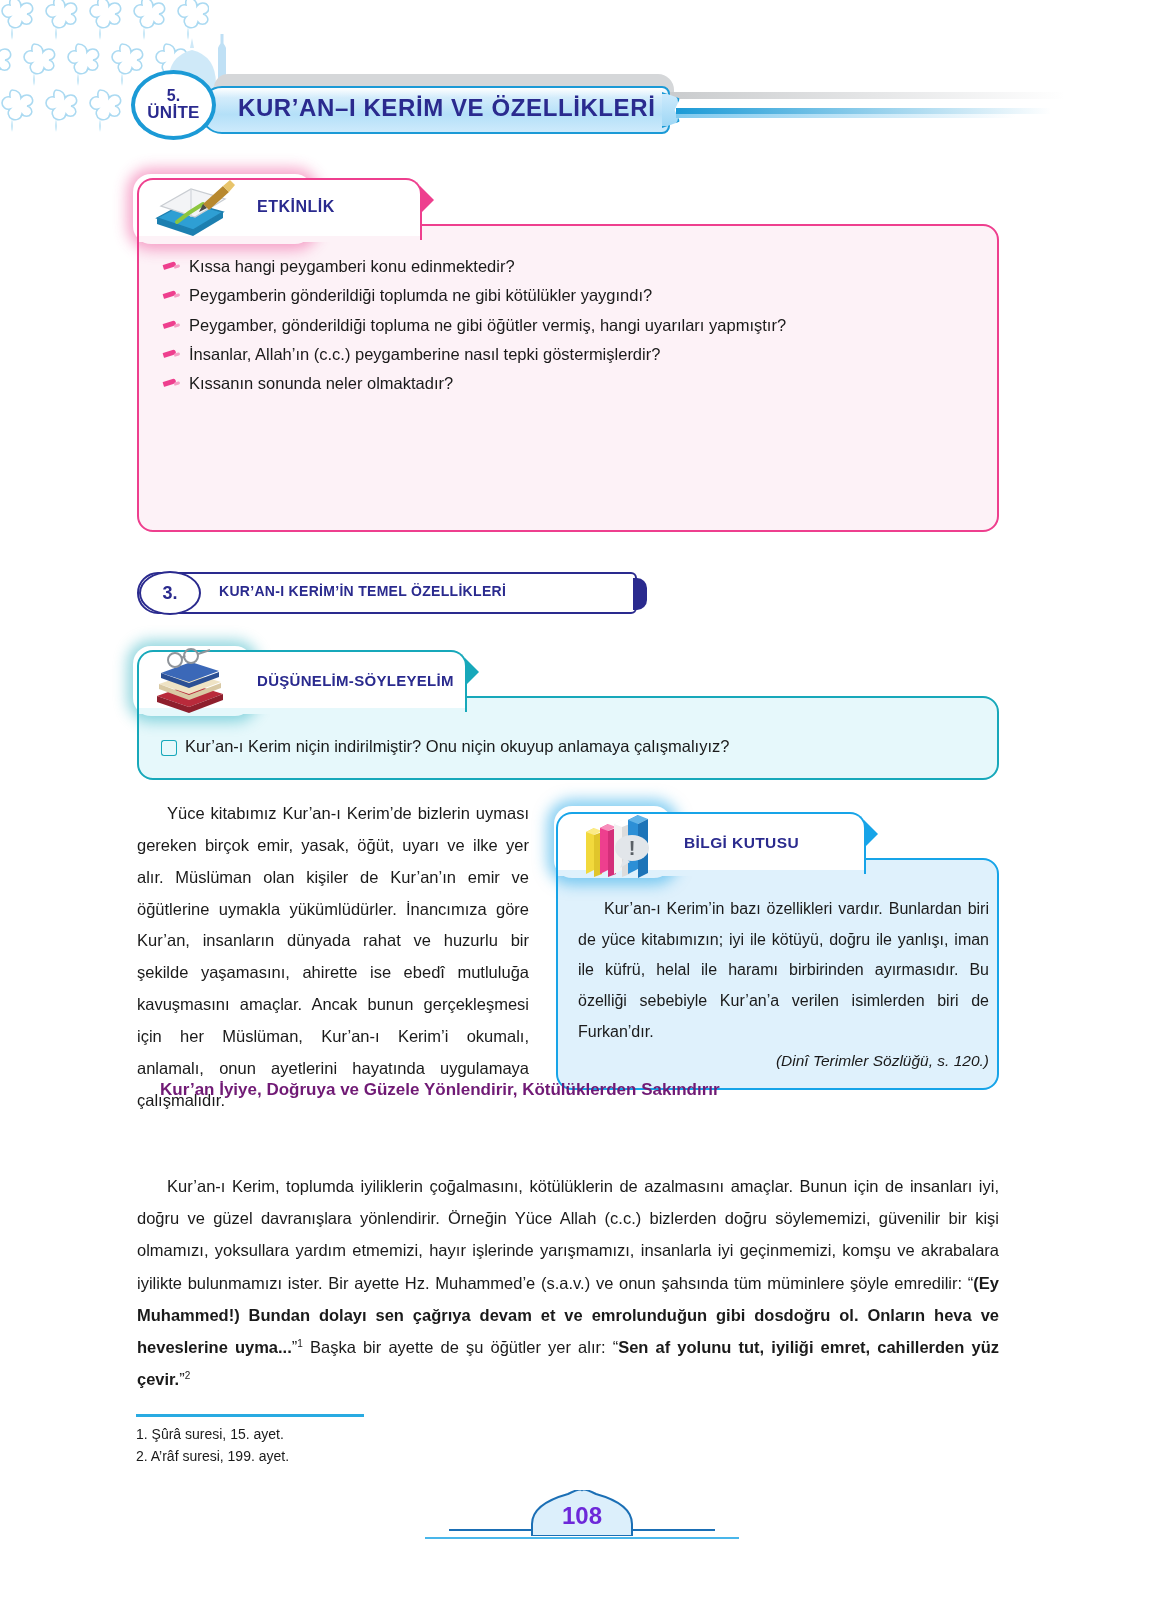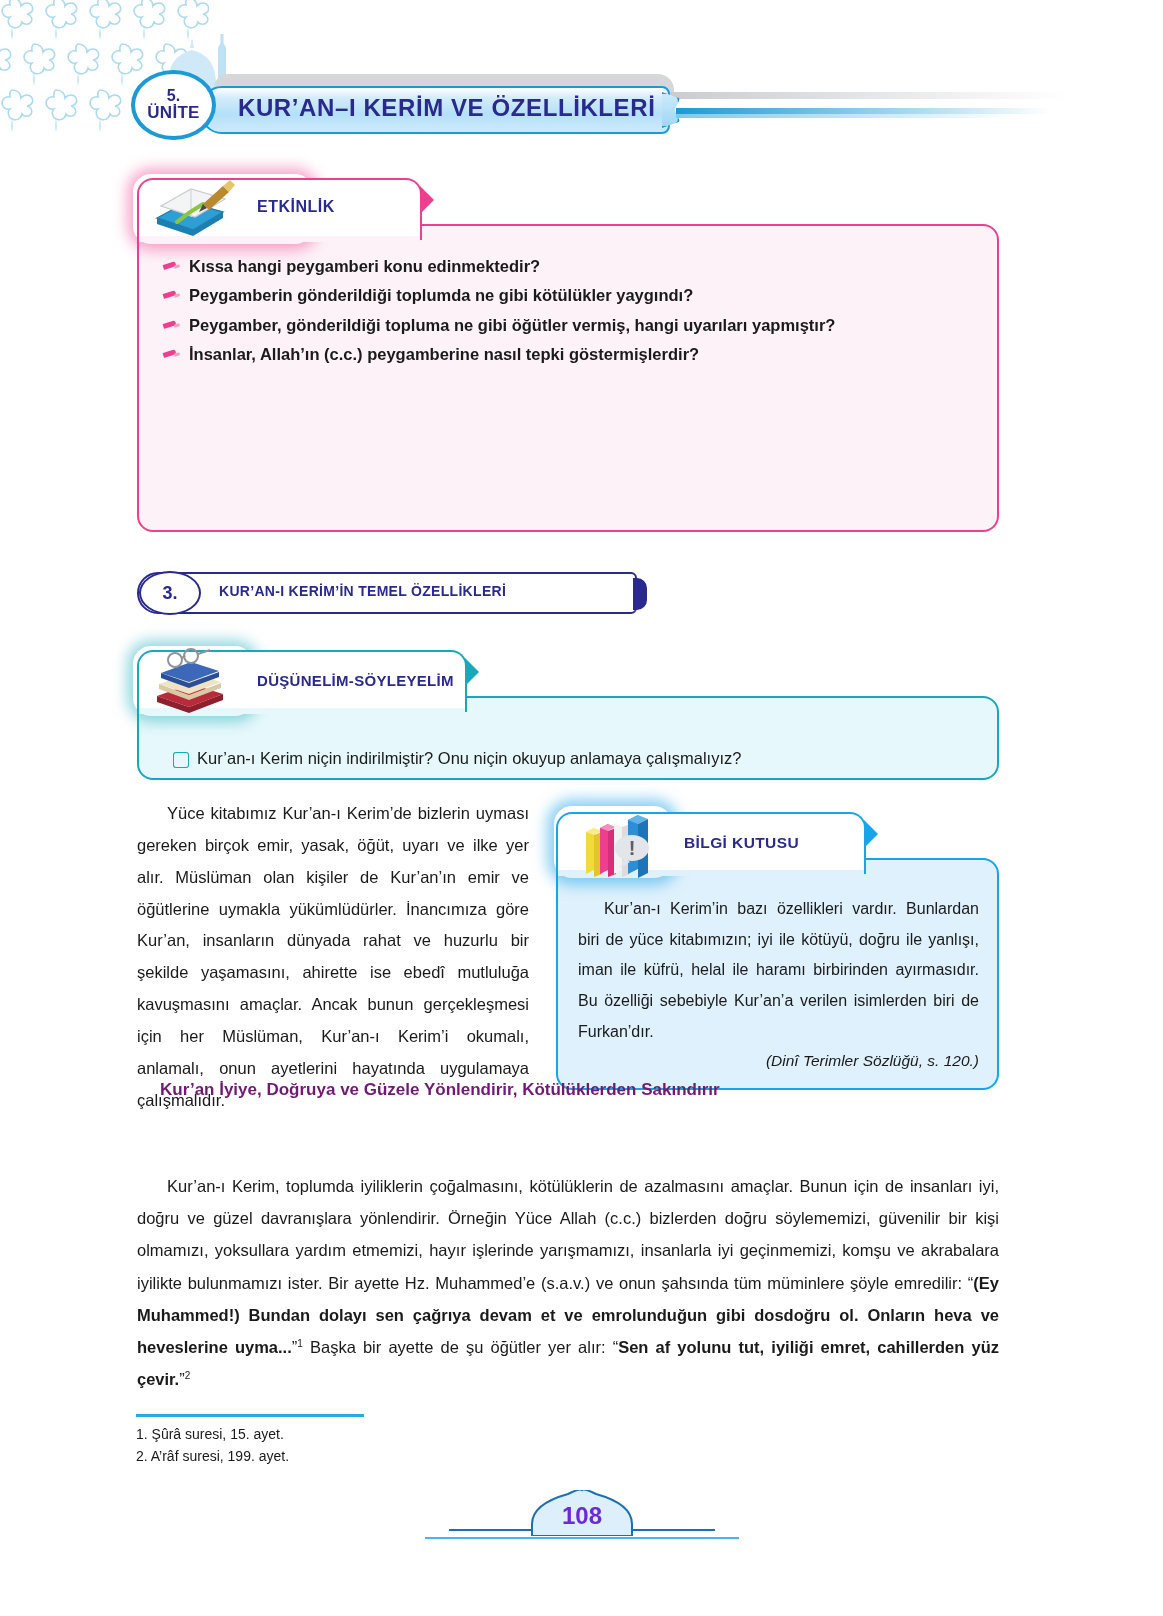--- a/index.html
+++ b/index.html
@@ -191,21 +191,21 @@
     position: absolute; left: 0; top: 56px; width: 862px; padding: 18px 26px 0 18px;
     box-sizing: border-box; z-index: 4;
   }
   .etk-intro {
     font-size: 16.5px;
     line-height: 1.72;
     color: #1a1a1a;
     text-align: justify;
     margin: 0 0 2px 0;
   }
-  .etk-list { list-style: none; margin: 0; padding: 0; font-weight: bold; }
+  .etk-list { list-style: none; margin: 0; padding: 0; }
   .etk-list li {
     font-size: 16.5px;
     line-height: 1.78;
     color: #1a1a1a;
     padding-left: 34px;
     position: relative;
   }
   .quill {
     display:inline-block;
     width: 16px; height: 11px;
@@ -305,21 +305,21 @@
     position:absolute; left:-4px; top:-4px; width:120px;height:70px;
     border-radius:18px;
     box-shadow:0 0 14px 6px rgba(23,168,186,.45);
     z-index:1;
   }
   .ikon-books-stack { position:absolute; left:10px; top:-6px; width:86px;height:72px; z-index:5; }
   .dus-content {
     position: absolute; left: 0; top: 58px; width: 862px; padding: 26px 22px 0 24px;
     box-sizing:border-box; z-index: 4;
   }
-  .dus-content p { margin:12px; font-size:16.5px; line-height:1.5; }
+  .dus-content p { margin:0; font-size:16.5px; line-height:1.5; }
   .bookmark-icon {
     display:inline-block; width:17px;height:14px; position:relative; margin-right:7px;
     vertical-align:-2px;
   }
   .bookmark-icon:before{
     content:"";position:absolute;left:0;top:0;width:7px;height:14px;
     border:1.6px solid #17a8ba;border-right:none;border-radius:3px 0 0 3px;
   }
   .bookmark-icon:after{
     content:"";position:absolute;left:8px;top:0;width:7px;height:14px;
@@ -376,21 +376,21 @@
     z-index: 4;
   }
   .blue-glow {
     position:absolute; left:-2px; top:-6px; width:118px;height:72px;
     border-radius:18px;
     box-shadow:0 0 14px 7px rgba(23,164,232,.5);
     z-index:1;
   }
   .ikon-bilgi { position:absolute; left:12px; top:-10px; width:96px;height:76px; z-index:5; }
   .bilgi-content {
-    position:absolute; left:0; top:62px; width:443px; padding: 20px 20px 0 22px;
+    position:absolute; left:0; top:62px; width:443px; padding: 20px 10px 0 22px;
     box-sizing:border-box; z-index:4;
   }
   .bilgi-content p {
     margin: 0;
     font-size: 16px;
     line-height: 1.92;
     text-align: justify;
     text-indent: 26px;
   }
   .bilgi-source {
@@ -516,20 +516,21 @@
   </svg>
 
   <div class="tablabel">ETKİNLİK</div>
 
   <div class="etk-content">
     <ul class="etk-list">
       <li><span class="quill"></span><span>Kıssa hangi peygamberi konu edinmektedir?</span></li>
       <li><span class="quill"></span><span>Peygamberin gönderildiği toplumda ne gibi kötülükler yaygındı?</span></li>
       <li><span class="quill"></span><span>Peygamber, gönderildiği topluma ne gibi öğütler vermiş, hangi uyarıları yapmıştır?</span></li>
       <li><span class="quill"></span><span>İnsanlar, Allah’ın (c.c.) peygamberine nasıl tepki göstermişlerdir?</span></li>
+      <li><span class="quill"></span><span>Kıssanın sonunda neler olmaktadır?</span></li>
     </ul>
   </div>
 </div>
 
 <div id="section-title">
   <div class="pill"></div>
   <div class="num-circle">3.</div>
   <div class="sec-label">KUR’AN-I KERİM’İN TEMEL ÖZELLİKLERİ</div>
 </div>
 

